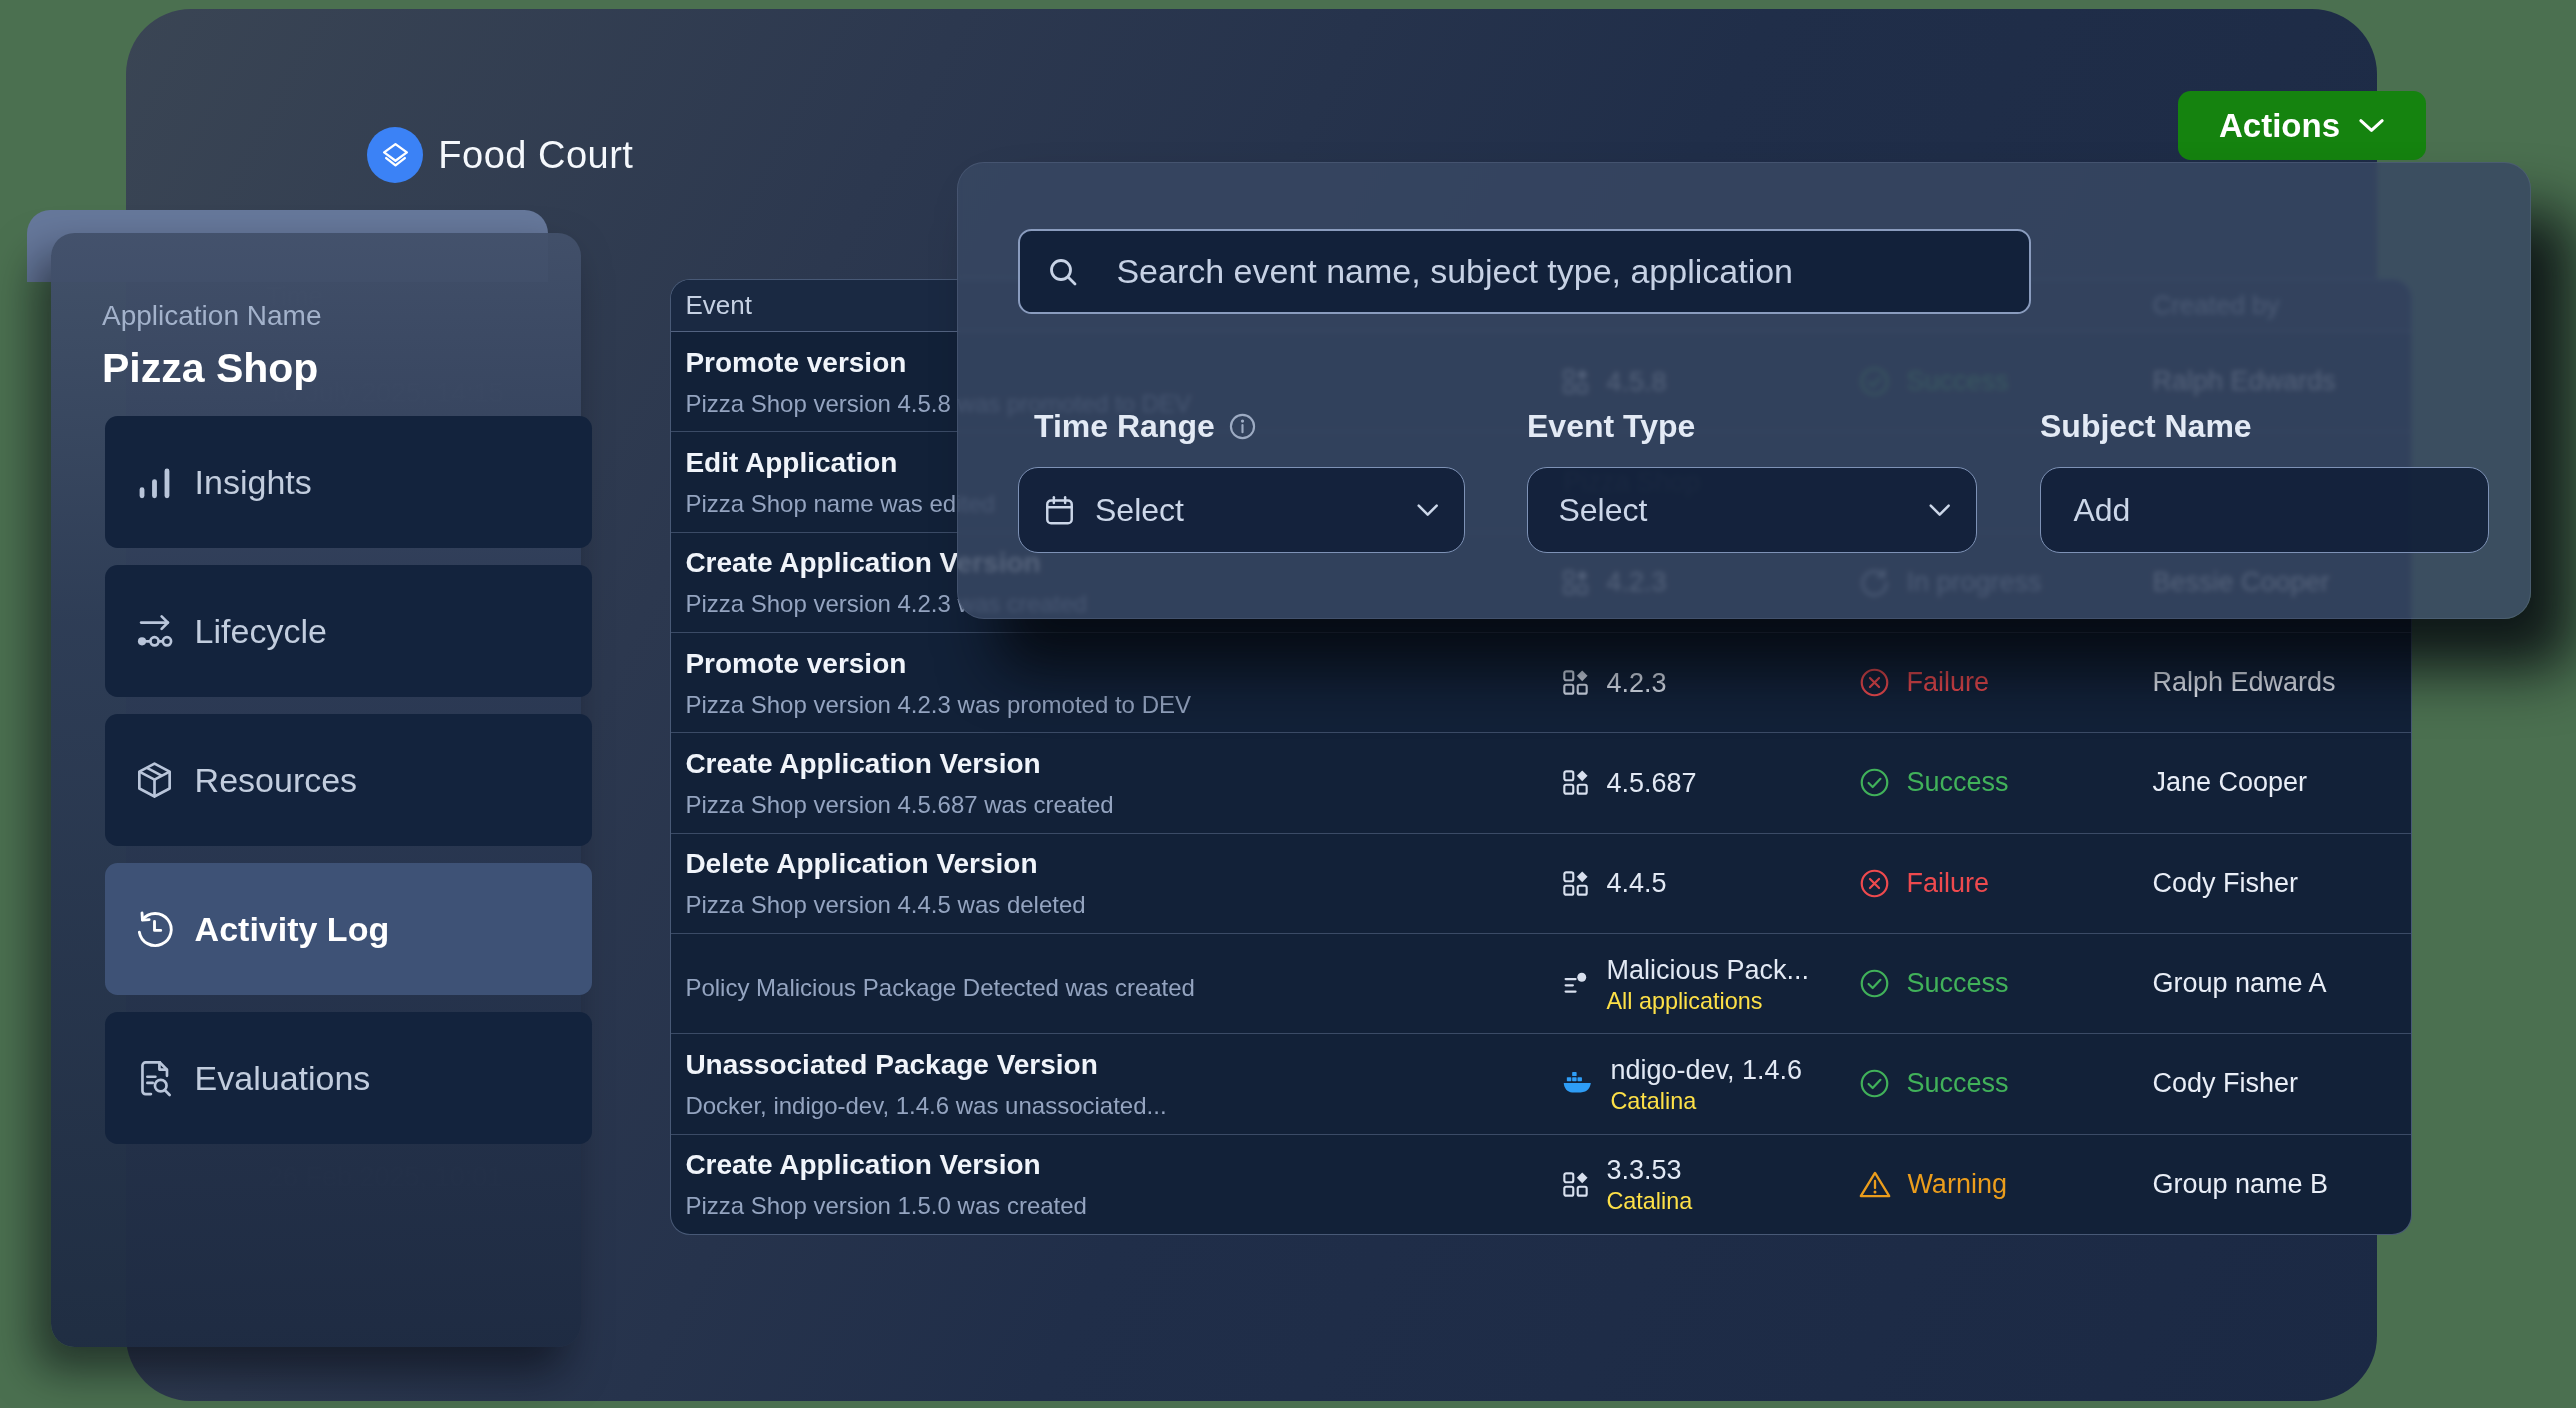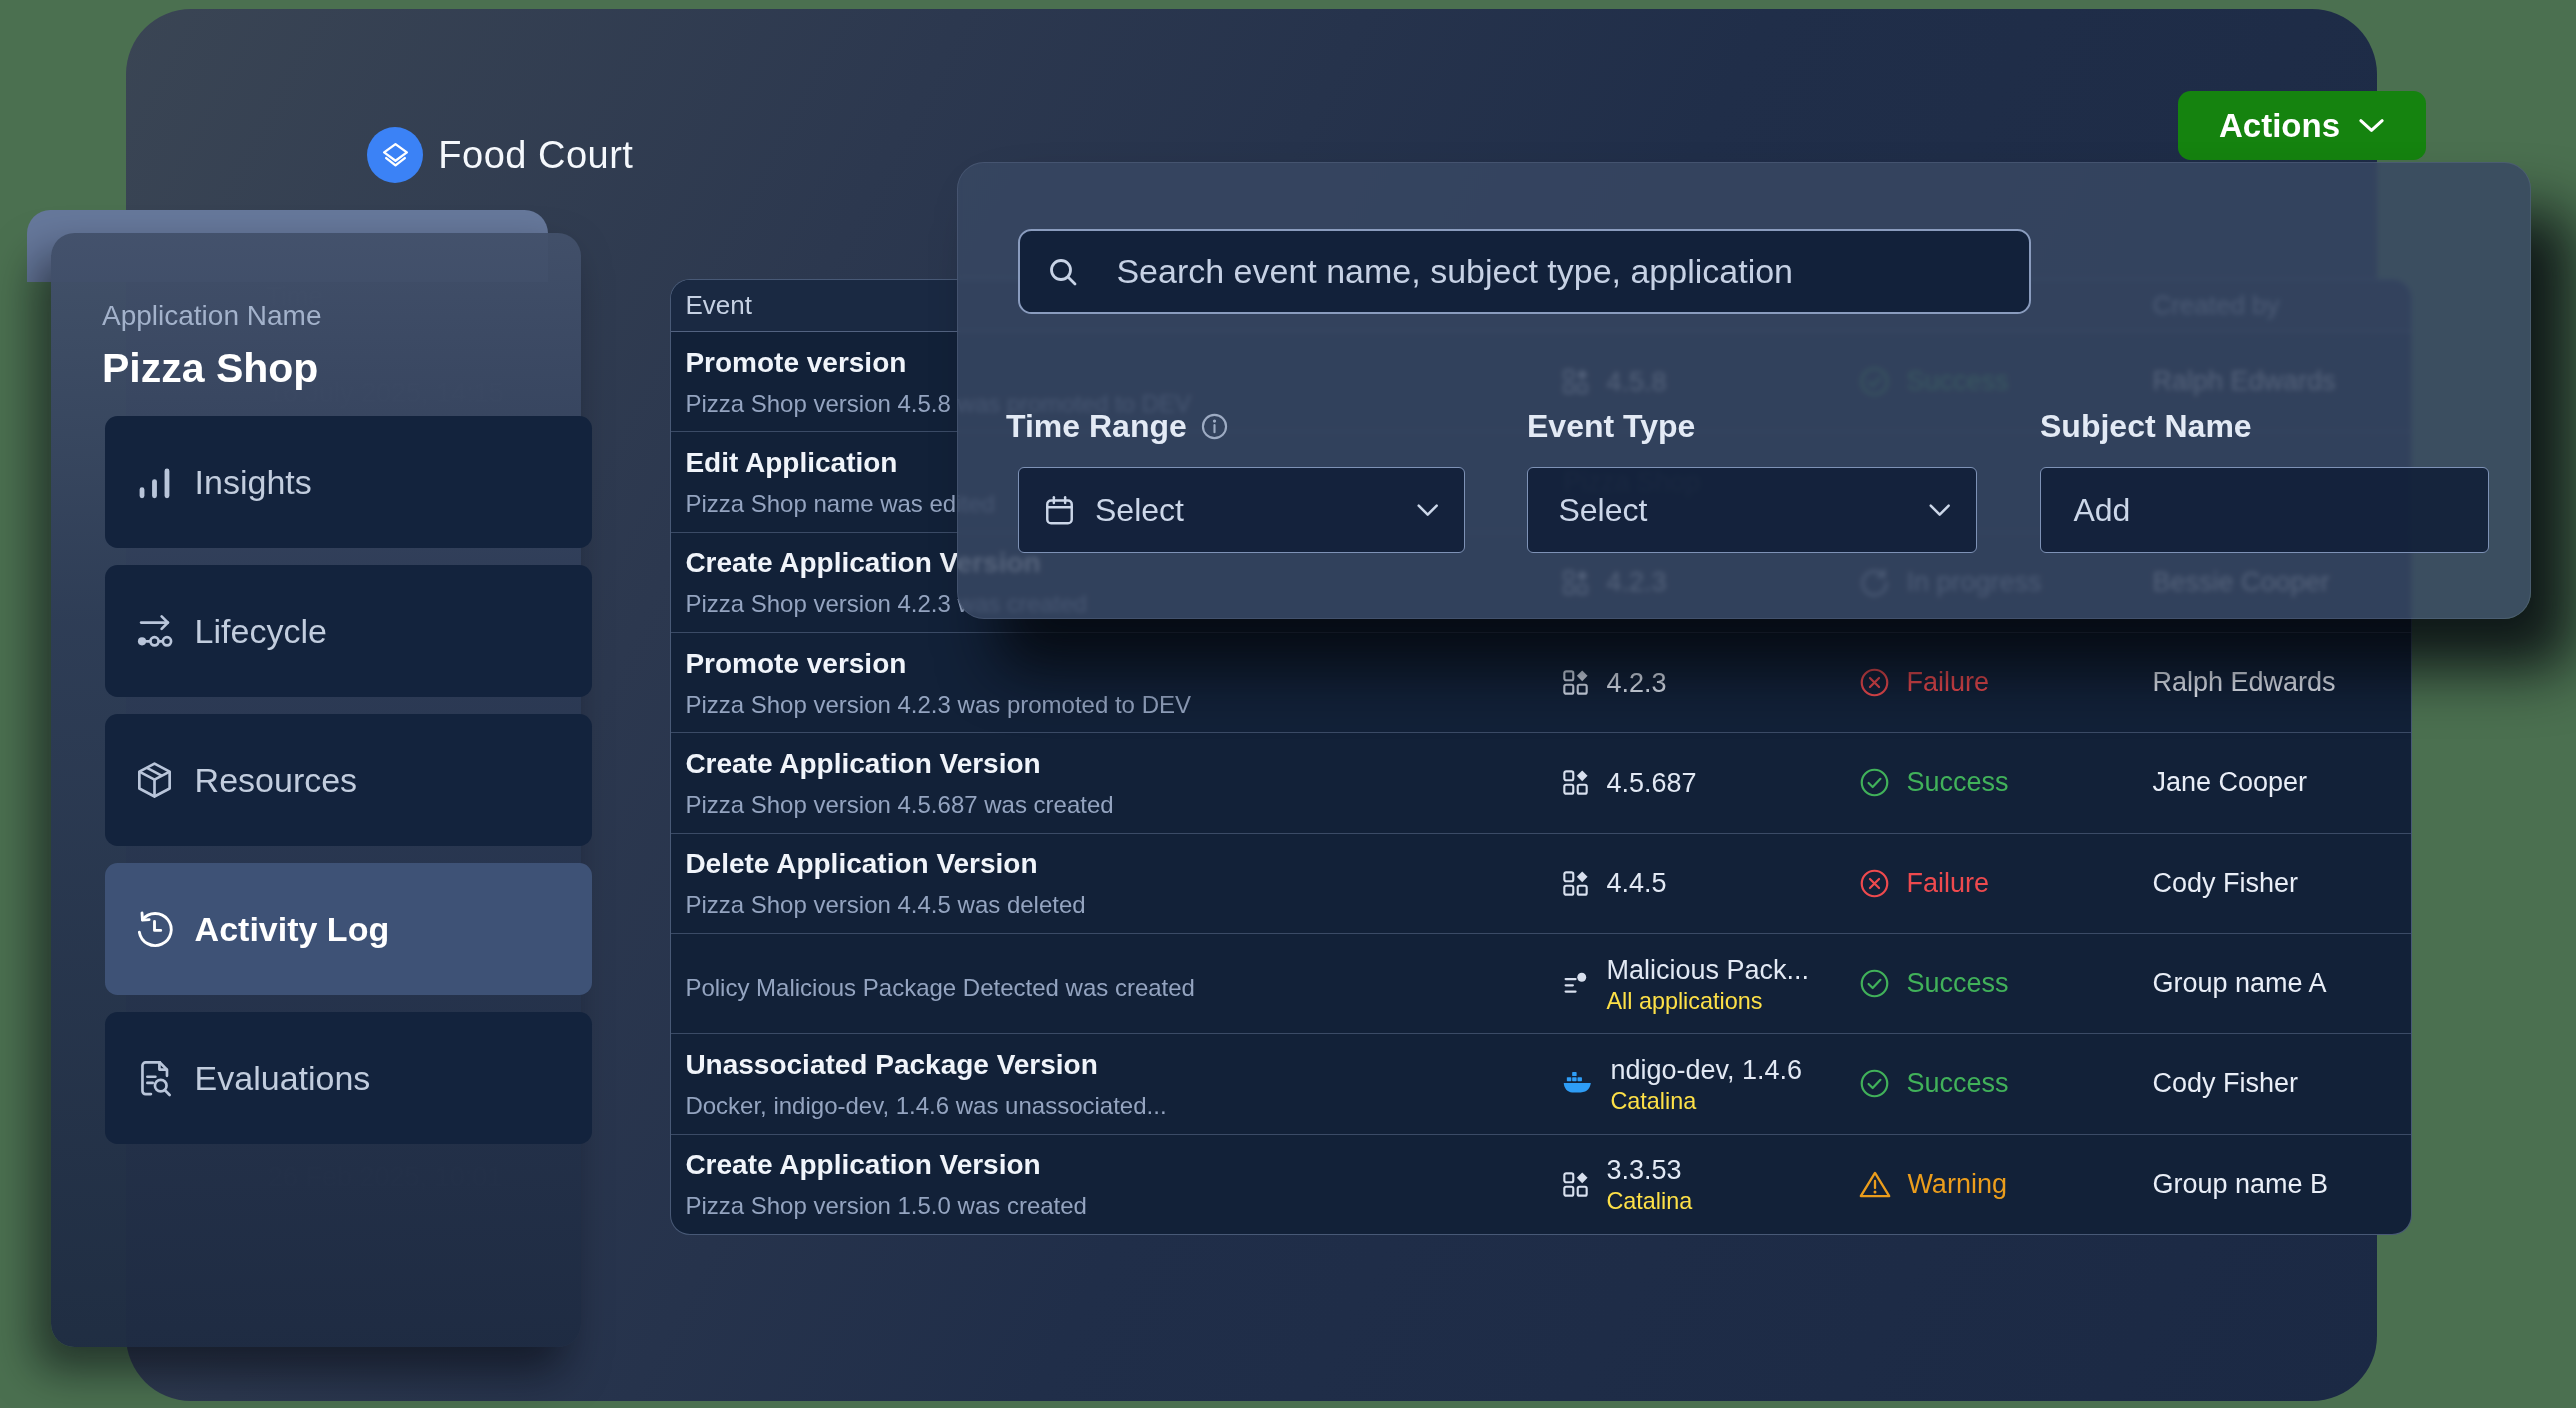--- a/index.html
+++ b/index.html
@@ -103,21 +103,21 @@
     flex:1; background:transparent; border:none; outline:none;
     font-size:34px; color:#e7edf7; font-family:inherit; margin-left:23.4px;
   }
   .search-box input::placeholder{color:#c6d1e4; opacity:1;}
   .f-label{
     position:absolute; top:245px; font-size:32px; font-weight:600; color:#e3eaf5;
     display:flex; align-items:center; gap:14.4px;
   }
   .f-control{
     position:absolute; top:304px; height:86px;
-    background:rgba(17,31,56,0.88); border:1.8px solid #7e92b6; border-radius:6px;
+    background:rgba(17,31,56,0.88); border:1.8px solid #7e92b6; border-radius:20px;
     display:flex; align-items:center; box-sizing:border-box; padding:0 25px;
     cursor:pointer;
   }
   .f-control .sel-text{font-size:32px; color:#ccd7e9; margin-left:20px; flex:1;}
   .f-control .sel-text.no-icon{margin-left:5.4px;}
   .f-control input{
     flex:1; background:transparent; border:none; outline:none;
     font-size:32px; color:#ccd7e9; font-family:inherit; margin-left:5.4px; width:100%;
   }
   .f-control input::placeholder{color:#ccd7e9; opacity:1;}
@@ -487,21 +487,21 @@
     <div class="search-box">
       <span>
         <svg width="32" height="32" viewBox="0 0 32 32" fill="none" stroke="#c8d3e6" stroke-width="2.8" stroke-linecap="round">
           <circle cx="14" cy="14" r="9.5"></circle>
           <line x1="21.5" y1="21.5" x2="28" y2="28"></line>
         </svg>
       </span>
       <input type="text" placeholder="Search event name, subject type, application" style="">
     </div>
 
-    <div class="f-label" style="left:48px;">
+    <div class="f-label" style="left:76px;">
       <span>Time Range</span>
       <span style="opacity:.8;">
         <svg width="27" height="27" viewBox="0 0 28 28" fill="none" stroke="#b9c6dd" stroke-width="2.2">
           <circle cx="14" cy="14" r="12"></circle>
           <line x1="14" y1="12.5" x2="14" y2="20" stroke-linecap="round"></line>
           <circle cx="14" cy="8.4" r="1.7" fill="#b9c6dd" stroke="none"></circle>
         </svg>
       </span>
     </div>
     <div class="f-label" style="left:569px;">

